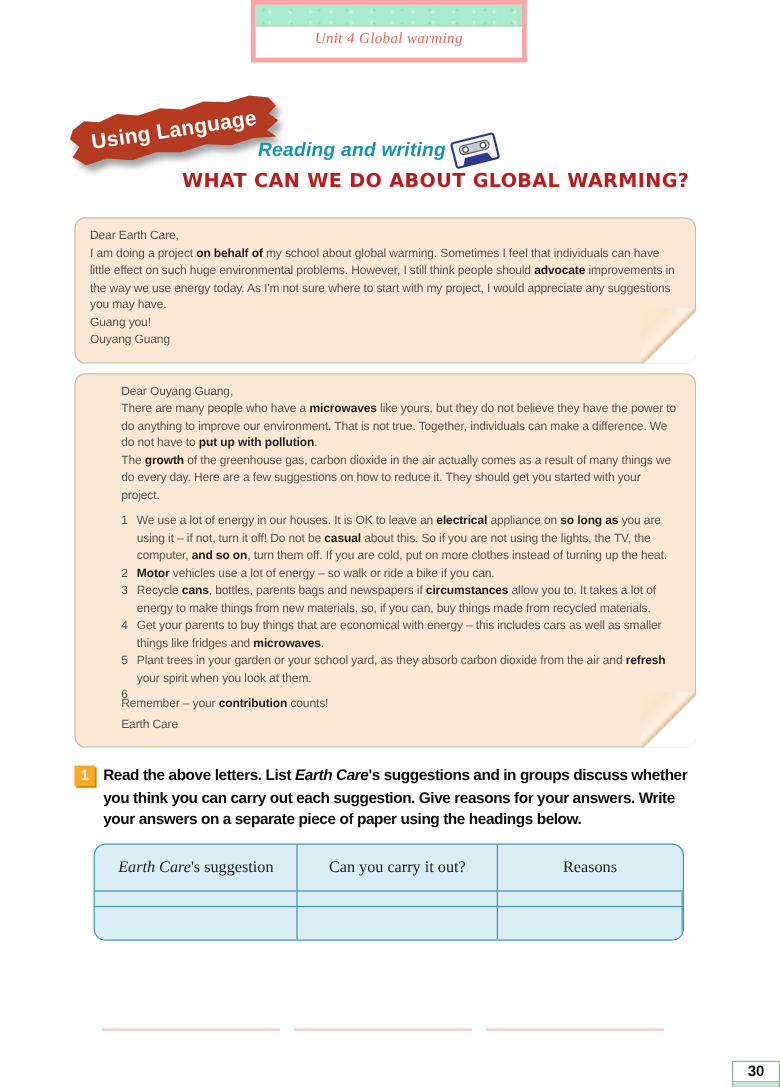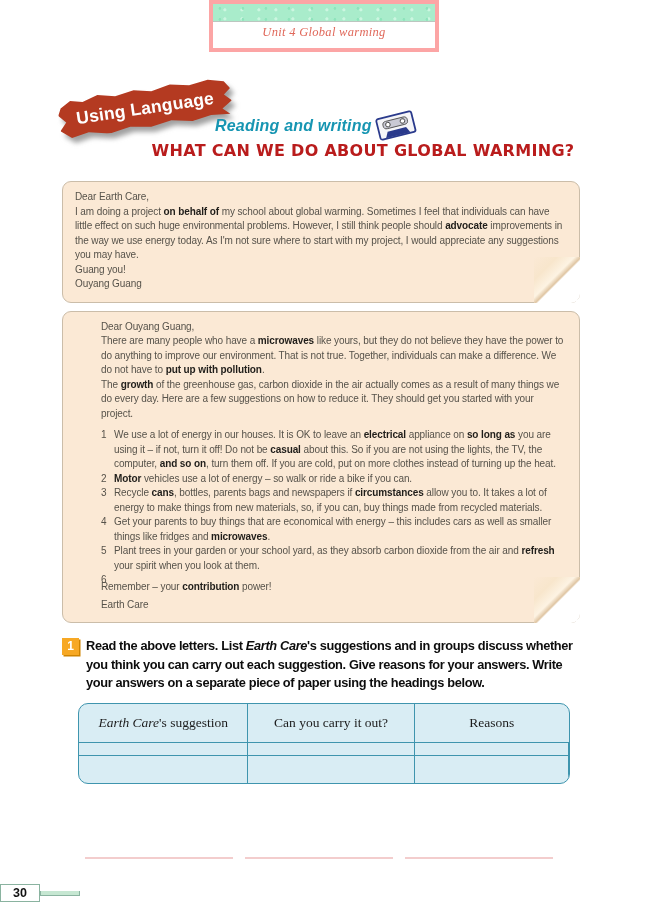--- a/index.html
+++ b/index.html
@@ -56,21 +56,21 @@
   .ex-table th{font-family:"Liberation Serif",serif;font-weight:normal;font-size:13.5px;color:#1c1c1c;
     height:36px;text-align:center;border-right:1.5px solid #3f95ae;border-bottom:1.5px solid #3f95ae;}
   .ex-table th:last-child,.ex-table td:last-child{border-right:none;margin-left:36px;}
   .ex-table tr.mid td{height:10px;border-right:1.5px solid #3f95ae;border-bottom:1.5px solid #3f95ae;}
   .ex-table tr.bot td{height:25px;border-right:1.5px solid #3f95ae;}
   .col1{width:34.5%;} .col2{width:34%;} .col3{width:31.5%;}
 
   .pink-rule{position:absolute;left:85px;top:857px;width:478px;height:1.5px;
     background:repeating-linear-gradient(to right,#f3cdcd 0 148px,rgba(0,0,0,0) 148px 160px);}
 
-  .page-footer{position:absolute;left:0;top:884px;width:650px;display:flex;flex-direction:row;align-items:center;}
+  .page-footer{position:absolute;left:0;top:884px;width:650px;display:flex;flex-direction:column;align-items:flex-end;}
   .page-num-box{width:40px;height:18px;background:#fff;border:1px solid #8ab3a0;box-sizing:border-box;
     display:flex;align-items:center;justify-content:center;font-weight:bold;font-size:12.5px;color:#111;}
   .page-num-strip{width:40px;height:5px;background:#c6e7d2;border:1px solid #8ab3a0;border-top:none;box-sizing:border-box;}
 </style>
 </head>
 <body>
 
 <div class="page">
 
   <div class="unit-banner">
@@ -118,21 +118,21 @@
         </div>
       <div class="items">
           <div class="blk numbered"><span class="num">1</span><span><span>We use a lot of energy in our houses. It is OK to leave an </span><span class="b">electrical</span><span> appliance on </span><span class="b">so long as</span><span> you are using it – if not, turn it off! Do not be </span><span class="b">casual</span><span> about this. So if you are not using the lights, the TV, the computer, </span><span class="b">and so on</span><span>, turn them off. If you are cold, put on more clothes instead of turning up the heat.</span></span></div>
           <div class="blk numbered"><span class="num">2</span><span><span class="b">Motor</span><span> vehicles use a lot of energy – so walk or ride a bike if you can.</span></span></div>
           <div class="blk numbered"><span class="num">3</span><span><span>Recycle </span><span class="b">cans</span><span>, bottles, parents bags and newspapers if </span><span class="b">circumstances</span><span> allow you to. It takes a lot of energy to make things from new materials, so, if you can, buy things made from recycled materials.</span></span></div>
           <div class="blk numbered"><span class="num">4</span><span><span>Get your parents to buy things that are economical with energy – this includes cars as well as smaller things like fridges and </span><span class="b">microwaves</span><span>.</span></span></div>
           <div class="blk numbered"><span class="num">5</span><span><span>Plant trees in your garden or your school yard, as they absorb carbon dioxide from the air and </span><span class="b">refresh</span><span> your spirit when you look at them.</span></span></div>
           <div class="blk numbered"><span class="num">6</span></div>
         </div>
       <div class="outro">
-          <div class="blk"><span><span>Remember – your </span><span class="b">contribution</span><span> power!</span></span></div>
+          <div class="blk"><span><span>Remember – your </span><span class="b">contribution</span><span> counts!</span></span></div>
           <div class="blk"><span><span>Earth Care</span></span></div>
         </div>
       <div class="fold"></div>
     </div>
 
     <div class="exercise">
       <span class="ex-num">1</span>
       <span><span>Read the above letters. List </span><span class="i">Earth Care</span><span>'s suggestions and in groups discuss whether you think you can carry out each suggestion. Give reasons for your answers. Write your answers on a separate piece of paper using the headings below.</span></span>
     </div>
 

